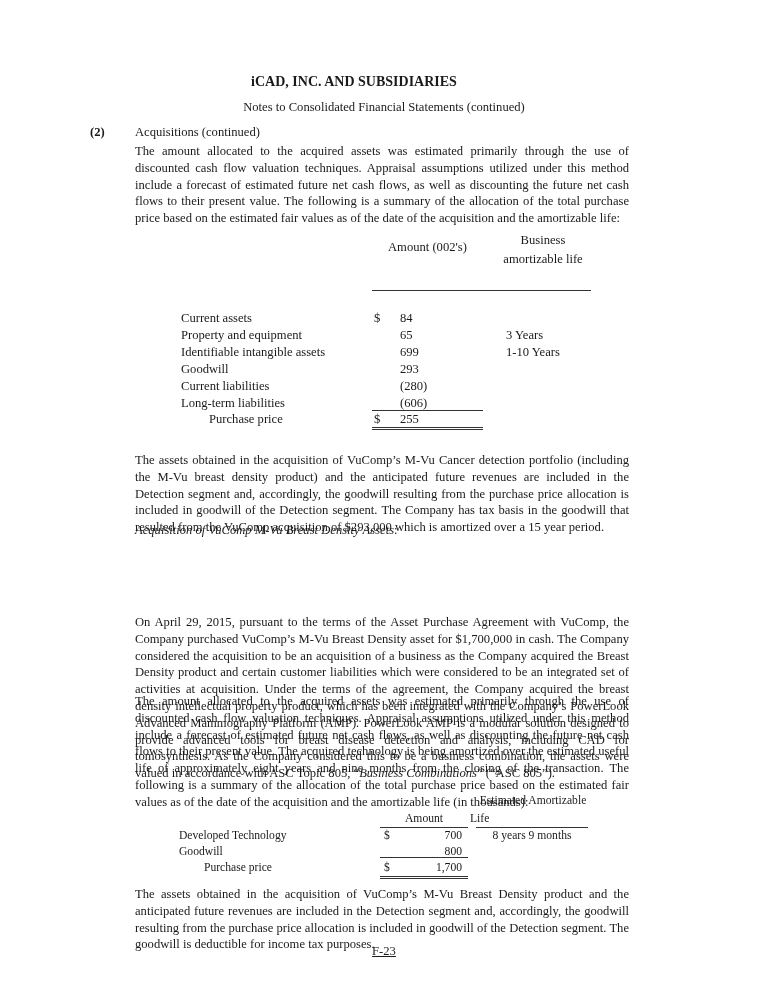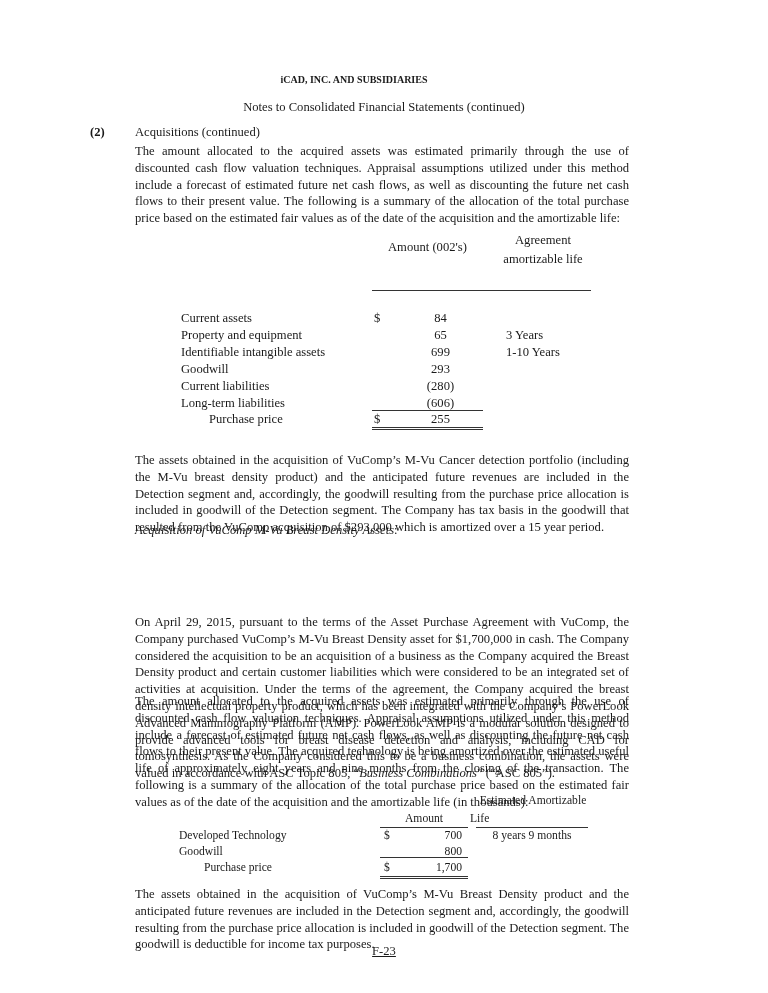--- a/index.html
+++ b/index.html
@@ -2,21 +2,21 @@
 <html><head>
 <meta charset="utf-8">
 <style>
   html, body { margin: 0; padding: 0; background: #ffffff; }
   body {
     width: 768px; height: 993px; position: relative; overflow: hidden;
     font-family: "Liberation Serif", "DejaVu Serif", serif;
     color: #1a1a1a; font-size: 12.6px;
   }
   .abs { position: absolute; }
-  .company { top: 74px; left: 0; width: 708px; text-align: center; font-weight: bold; font-size: 10px; }
+  .company { top: 74px; left: 0; width: 708px; text-align: center; font-weight: bold; font-size: 14px; }
   .notes-title { top: 100px; left: 0; width: 768px; text-align: center; font-size: 12.6px; }
   .sec-num { top: 125px; left: 90px; font-weight: bold; }
   .sec-title { top: 125px; left: 135px; }
   .sec-title b { font-weight: normal; }
   .para { left: 135px; width: 494px; text-align: justify; line-height: 16.8px; }
   .p1 { top: 143px; }
   .p2 { top: 452px; }
   .sub { top: 523px; left: 135px; font-style: italic; }
   .p3 { top: 567px; margin-top: 47px; }
   .p4 { top: 693px; }
@@ -25,21 +25,21 @@
 
   
   .t1-h-amt { top: 240px; left: 388px; }
   .t1-h-life1 { top: 233px; left: 500px; width: 86px; text-align: center; }
   .t1-h-life2 { top: 252px; left: 490px; width: 106px; text-align: center; }
   .t1-rule-top { top: 290px; left: 372px; width: 219px; border-top: 1px solid #333; }
   .t1-row { position: absolute; left: 0; width: 768px; height: 17px; padding-left: 40px; }
   .t1-label { position: absolute; left: 181px; }
   .t1-label.indent { left: 209px; }
   .t1-dollar { position: absolute; left: 374px; }
-  .t1-val { position: absolute; left: 400px; width: 81px; text-align: center; }
+  .t1-val { position: absolute; left: 400px; width: 81px; text-align: left; }
   .t1-life { position: absolute; left: 506px; }
   .t1-rule-sub { top: 410px; left: 372px; width: 111px; border-top: 1px solid #333; }
   .t1-rule-dbl { top: 427px; left: 372px; width: 111px; border-top: 1px solid #333; border-bottom: 1px solid #333; height: 1px; }
 
   
   .t2 { font-size: 11.6px; }
   .t2-h-est { top: 794px; left: 470px; width: 126px; text-align: center; }
   .t2-h-amt { top: 812px; left: 380px; width: 88px; text-align: center; }
   .t2-h-life { top: 812px; left: 470px; width: 126px; text-align: left; }
   .t2-rule-amt { top: 827px; left: 380px; width: 88px; border-top: 1px solid #333; }
@@ -58,21 +58,21 @@
 
 <div class="abs company">iCAD, INC. AND SUBSIDIARIES</div>
 <div class="abs notes-title">Notes to Consolidated Financial Statements (continued)</div>
 
 <div class="abs sec-num">(2)</div>
 <div class="abs sec-title"><b>Acquisitions</b><span> (continued)</span></div>
 
 <div class="abs para p1">The amount allocated to the acquired assets was estimated primarily through the use of discounted cash flow valuation techniques. Appraisal assumptions utilized under this method include a forecast of estimated future net cash flows, as well as discounting the future net cash flows to their present value. The following is a summary of the allocation of the total purchase price based on the estimated fair values as of the date of the acquisition and the amortizable life:</div>
 
 <div class="abs t1-h-amt">Amount (002's)</div>
-<div class="abs t1-h-life1">Agreement</div>
+<div class="abs t1-h-life1">Business</div>
 <div class="abs t1-h-life2">amortizable life</div>
 <div class="abs t1-rule-top"></div>
 
 <div class="t1-row" style="top:311px">
   <span class="t1-label">Current assets</span>
   <span class="t1-dollar">$</span>
   <span class="t1-val">84</span>
   <span class="t1-life"></span>
 </div>
 <div class="t1-row" style="top:328px">

